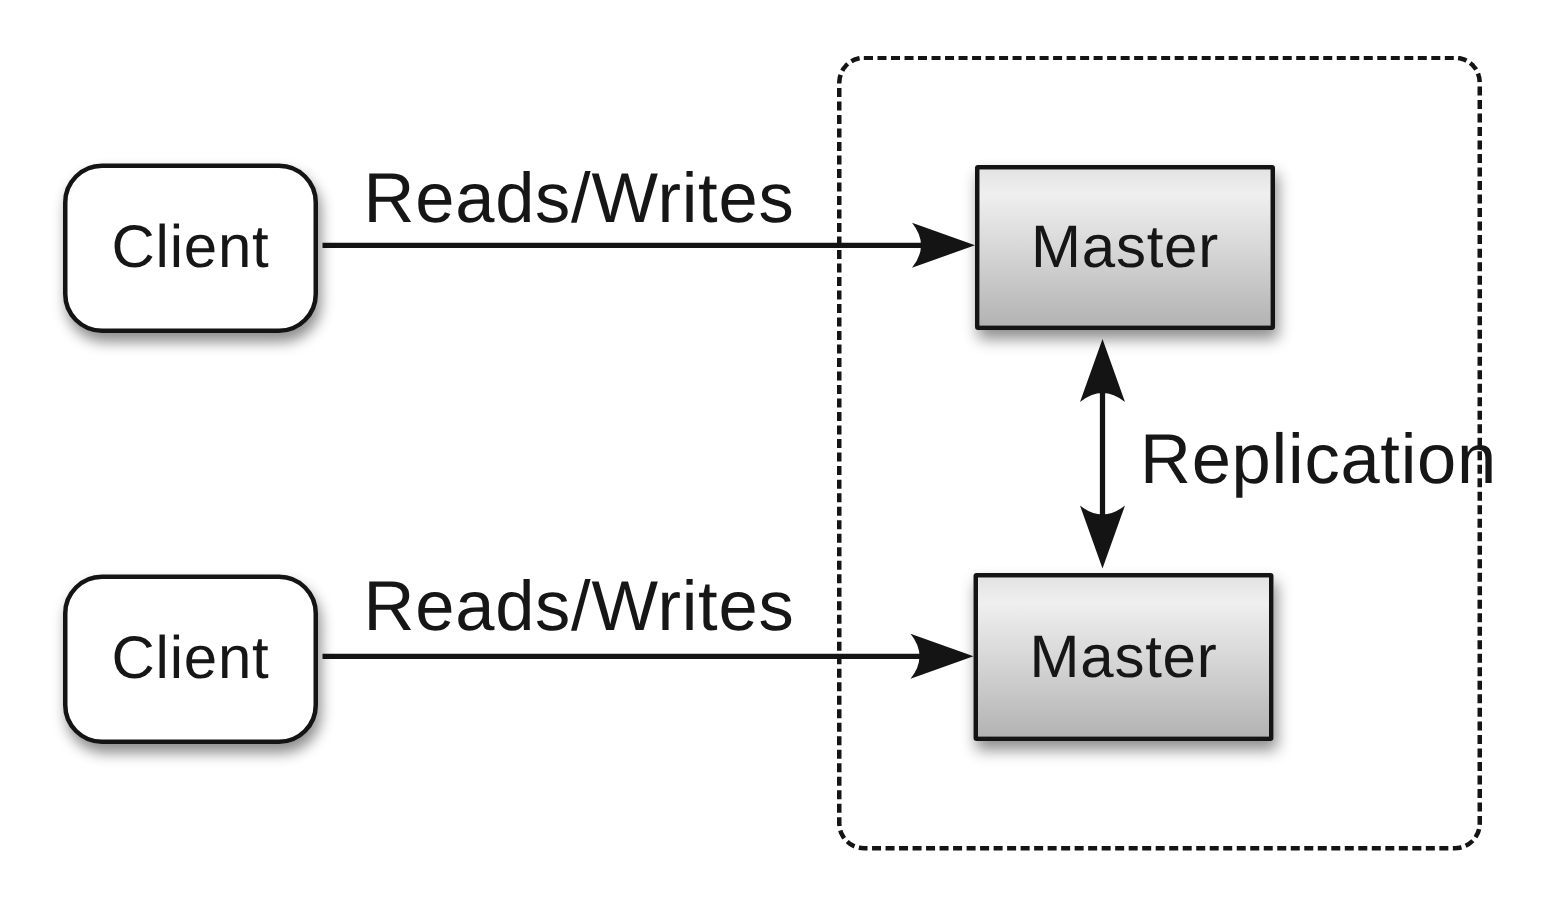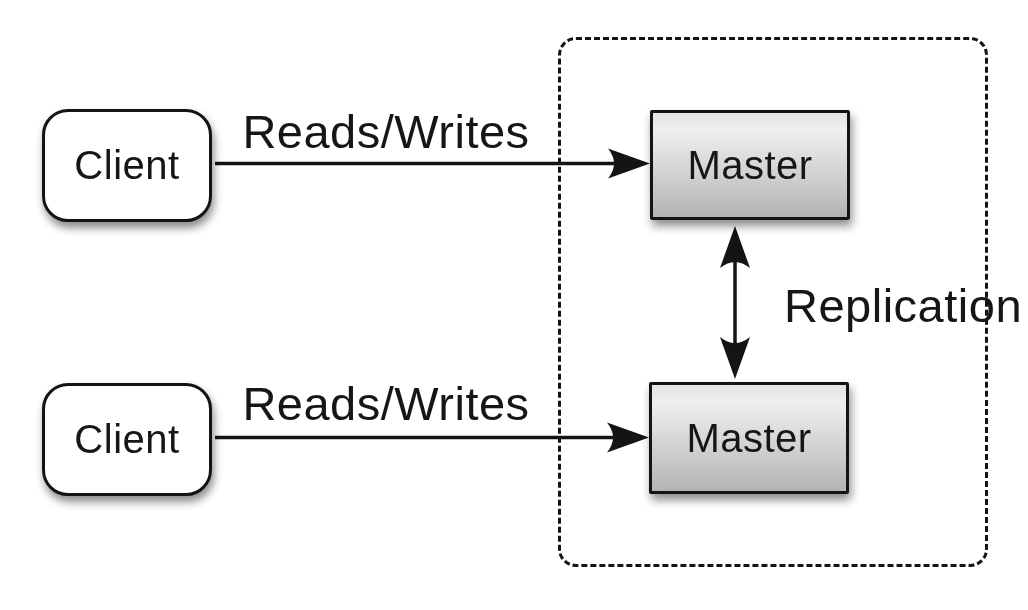--- a/index.html
+++ b/index.html
@@ -57,21 +57,21 @@
   .master.bottom { left: 649px; top: 382px; height: 112px; }
   .edge-label {
     position: absolute;
     font-size: 47px;
     color: #161616;
     white-space: nowrap;
     letter-spacing: 0.5px;
   }
   .edge-label.rw-top { left: 240px; width: 292px; top: 104px; text-align: center; }
   .edge-label.rw-bottom { left: 240px; width: 292px; top: 376px; text-align: center; }
-  .edge-label.replication { left: 784px; top: 278px; }
+  .edge-label.replication { left: 760px; top: 278px; }
   svg.arrow-layer {
     position: absolute;
     left: 0;
     top: 0;
     width: 1028px;
     height: 610px;
     pointer-events: none;
   }
   svg .shaft {
     stroke: #141414;

